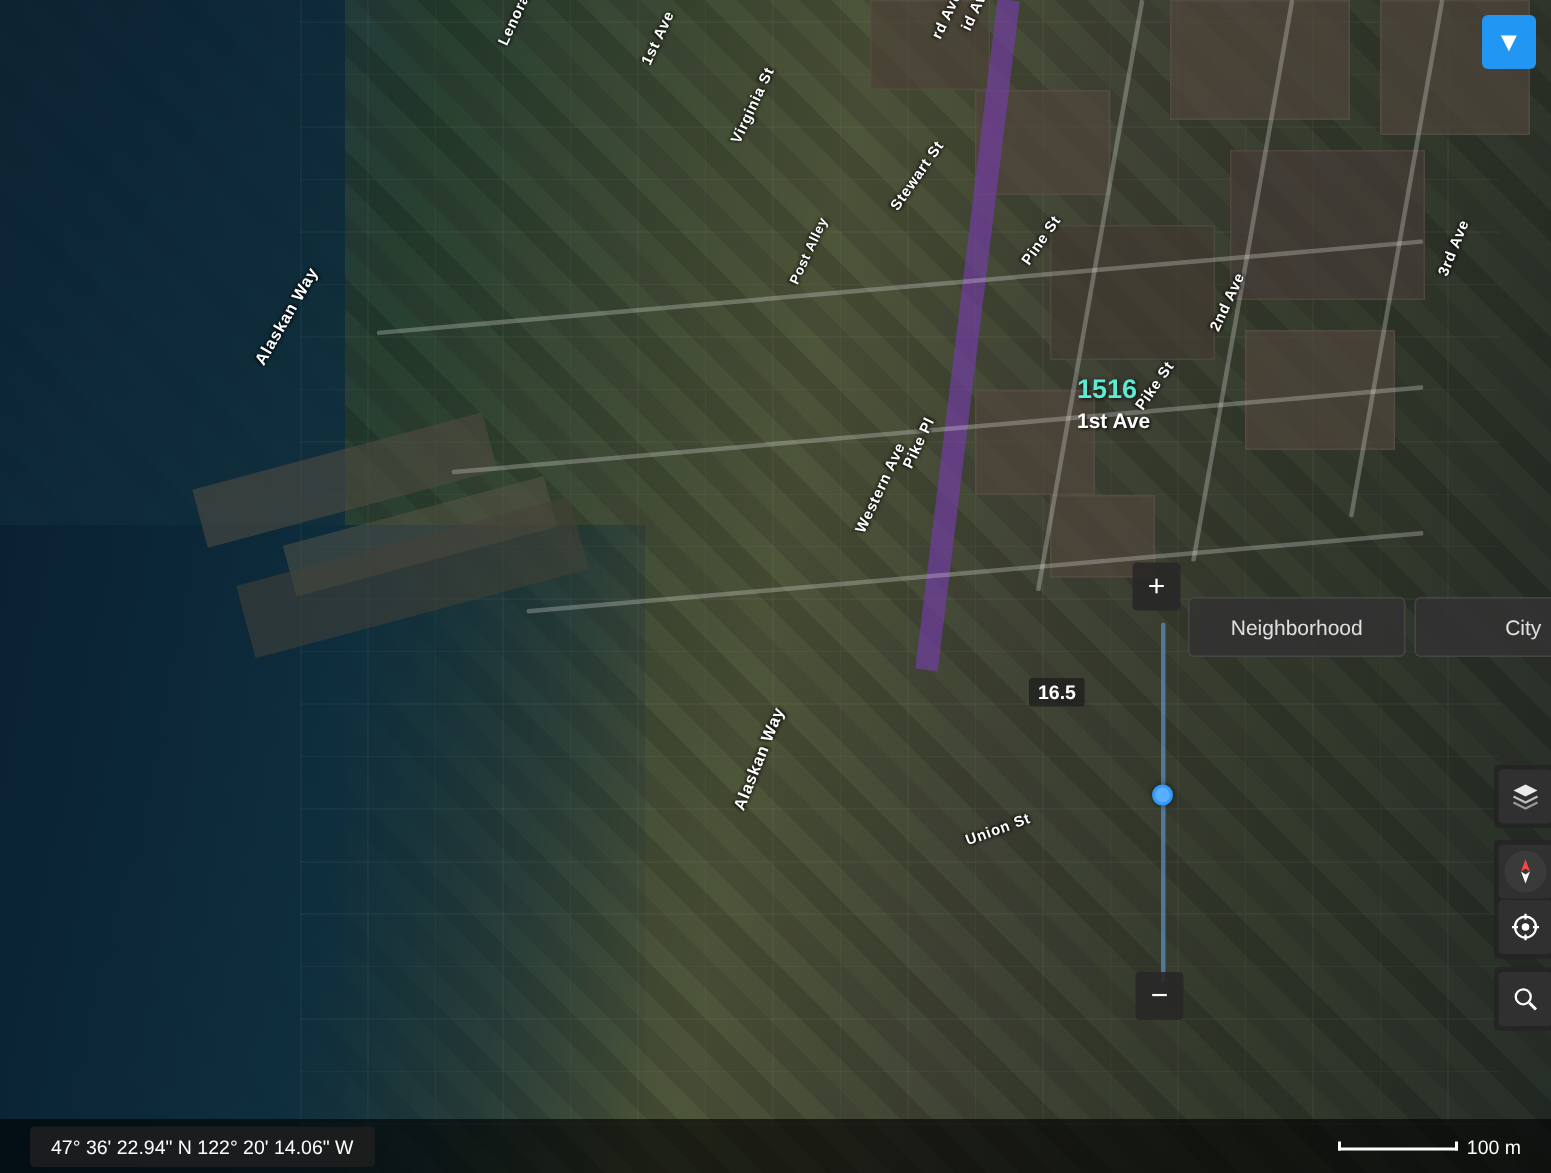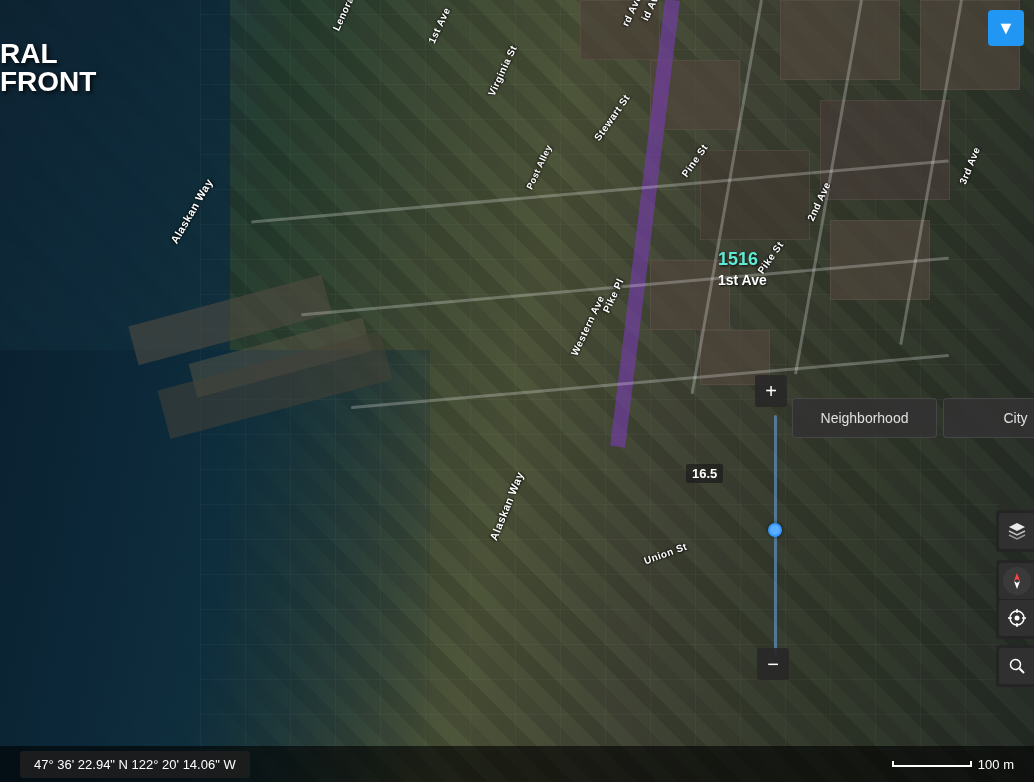--- a/index.html
+++ b/index.html
@@ -155,21 +155,21 @@
       display: flex;
       align-items: center;
       justify-content: center;
       border-radius: 3px;
       line-height: 1;
     }
 
     
     #zoom-level {
       position: absolute;
-      top: 464px;
+      top: 452px;
       left: 686px;
       color: white;
       font-size: 13px;
       font-weight: 600;
       background: rgba(30,30,30,0.75);
       padding: 2px 6px;
       border-radius: 2px;
     }
 
     
@@ -348,24 +348,20 @@
   <div class="street-label" style="top:20px;left:420px;transform:rotate(-65deg);font-size:10px;">1st Ave</div>
   <div class="street-label" style="top:5px;left:615px;transform:rotate(-65deg);font-size:10px;">rd Ave</div>
   <div class="street-label" style="top:0px;left:635px;transform:rotate(-65deg);font-size:10px;">id Ave</div>
 
 
   <div id="address-label">
     <div style="font-size:18px;font-weight:700;color:#5eead4;text-shadow:1px 1px 3px rgba(0,0,0,0.9);">1516</div>
     <div style="font-size:14px;font-weight:600;color:white;text-shadow:1px 1px 2px rgba(0,0,0,0.9);">1st Ave</div>
   </div>
 
-  <div id="corner-label">
-    <div>RAL</div>
-    <div>FRONT</div>
-  </div>
 
   <div id="zoom-panel">
     <button class="zoom-btn">+</button>
   </div>
 
   <div id="zoom-level">16.5</div>
 
   <div id="zoom-slider-container">
     <div id="zoom-track">
       <div id="zoom-thumb"></div>

